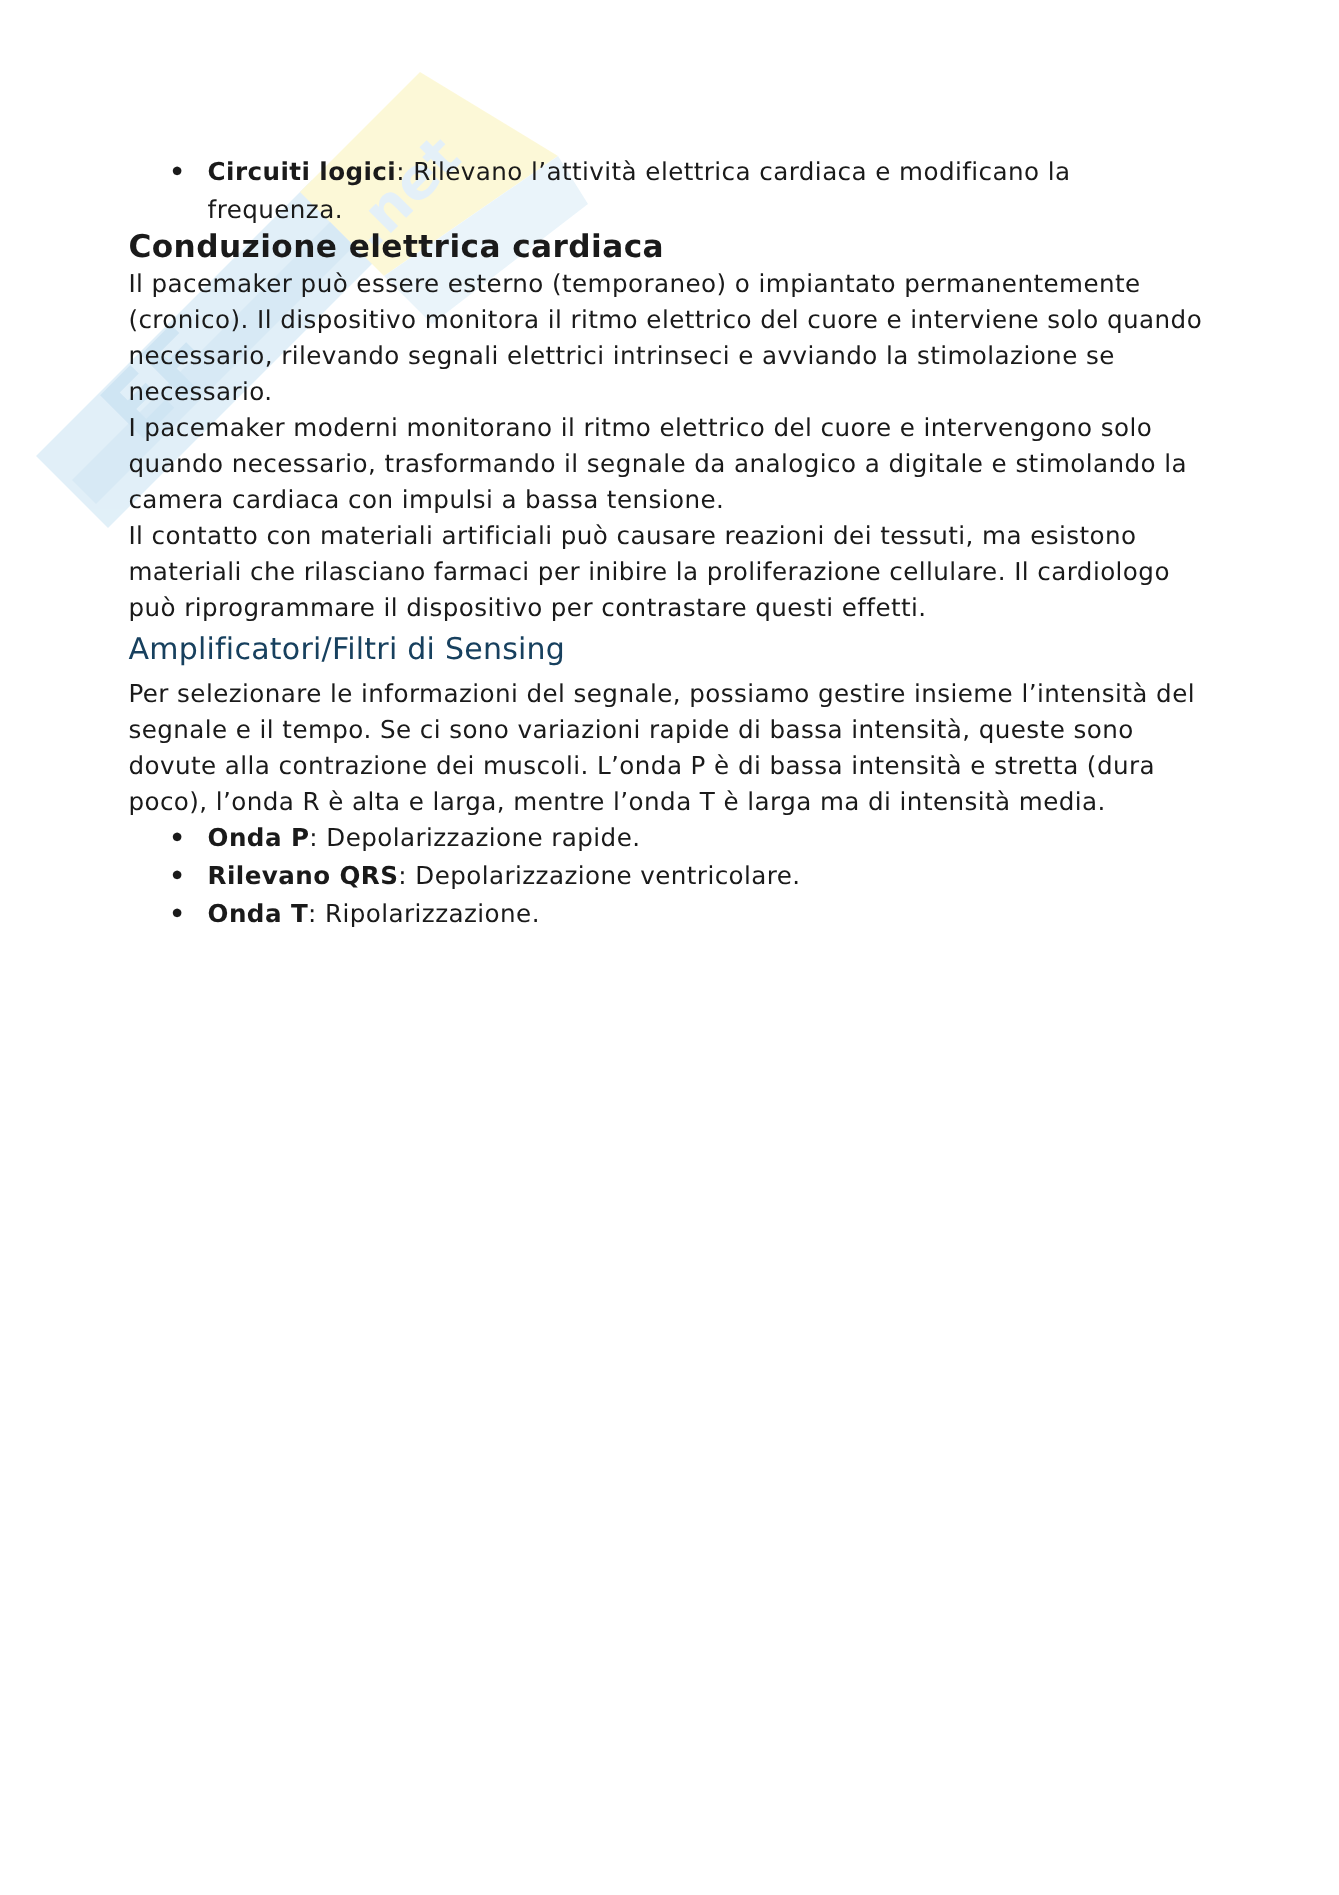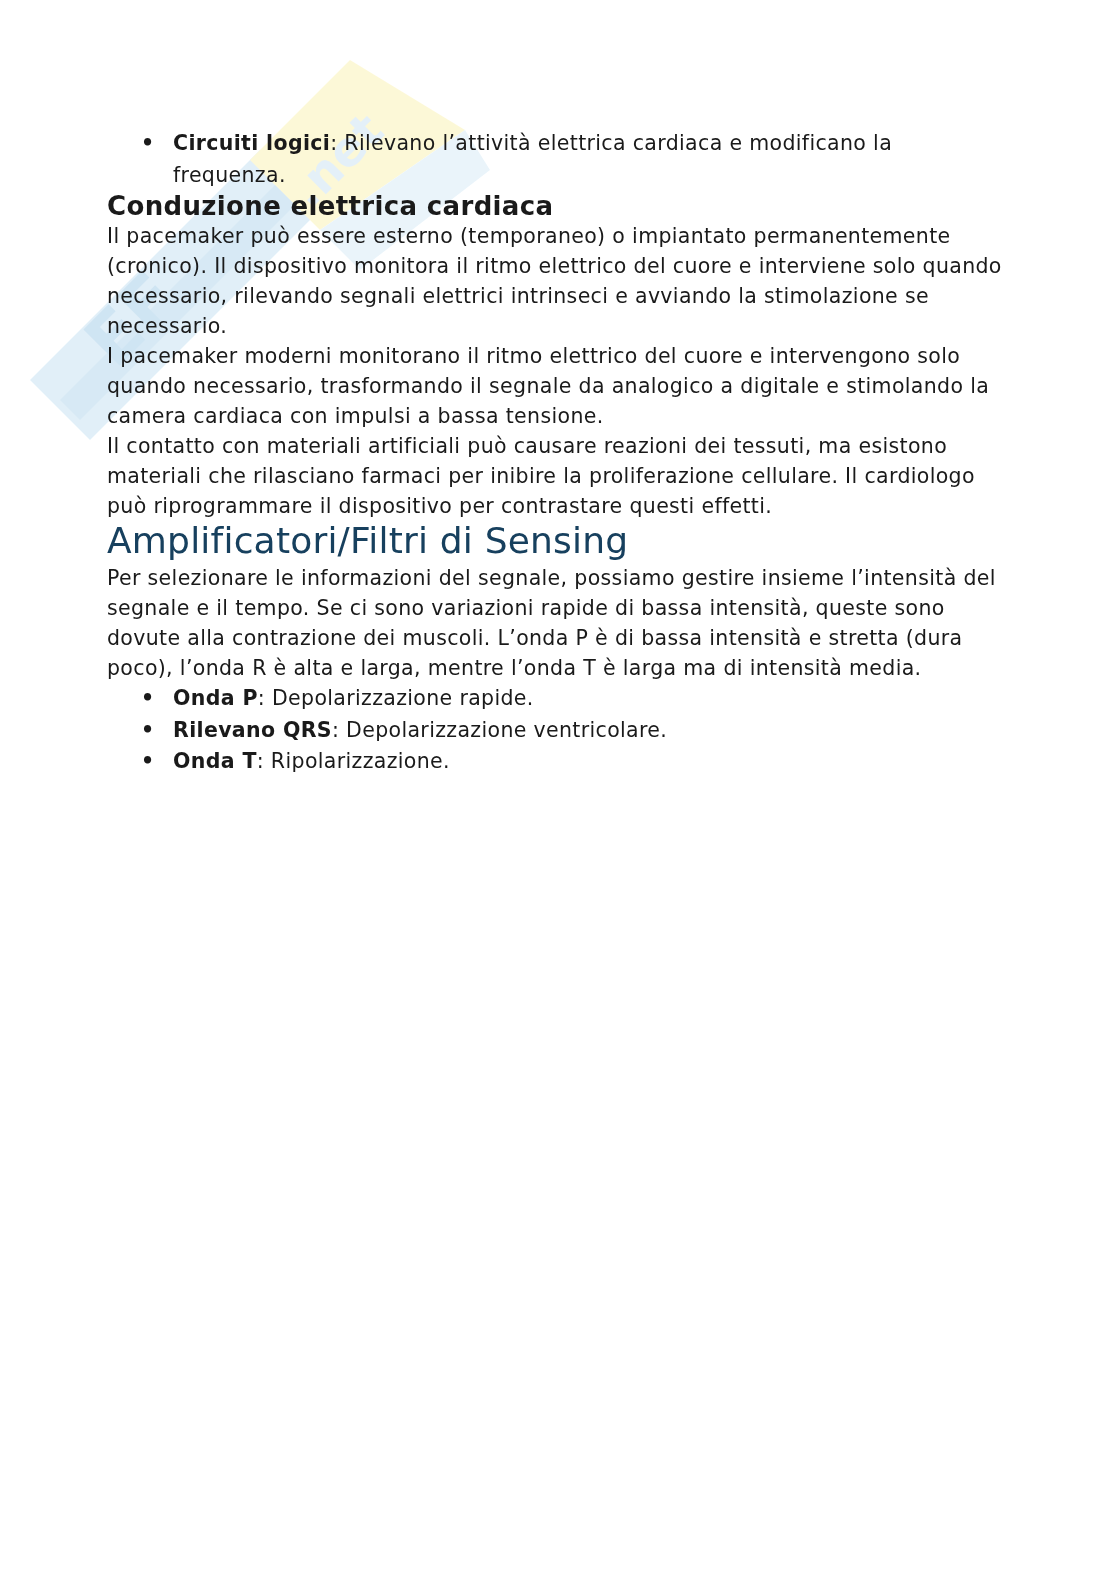--- a/index.html
+++ b/index.html
@@ -57,21 +57,21 @@
       font-weight: bold;
       margin: 0;
       font-size: 26px;
       line-height: 30px;
     }
     .para {
       margin: 0;
     }
     .h1 {
       margin: 0;
-      font-size: 36px;
+      font-size: 25px;
       line-height: 46px;
       font-weight: normal;
       color: #17405e;
       letter-spacing: 0.2px;
       margin-top: -3px;
       margin-bottom: -1px;
     }
   </style>
 </head>
 <body>

